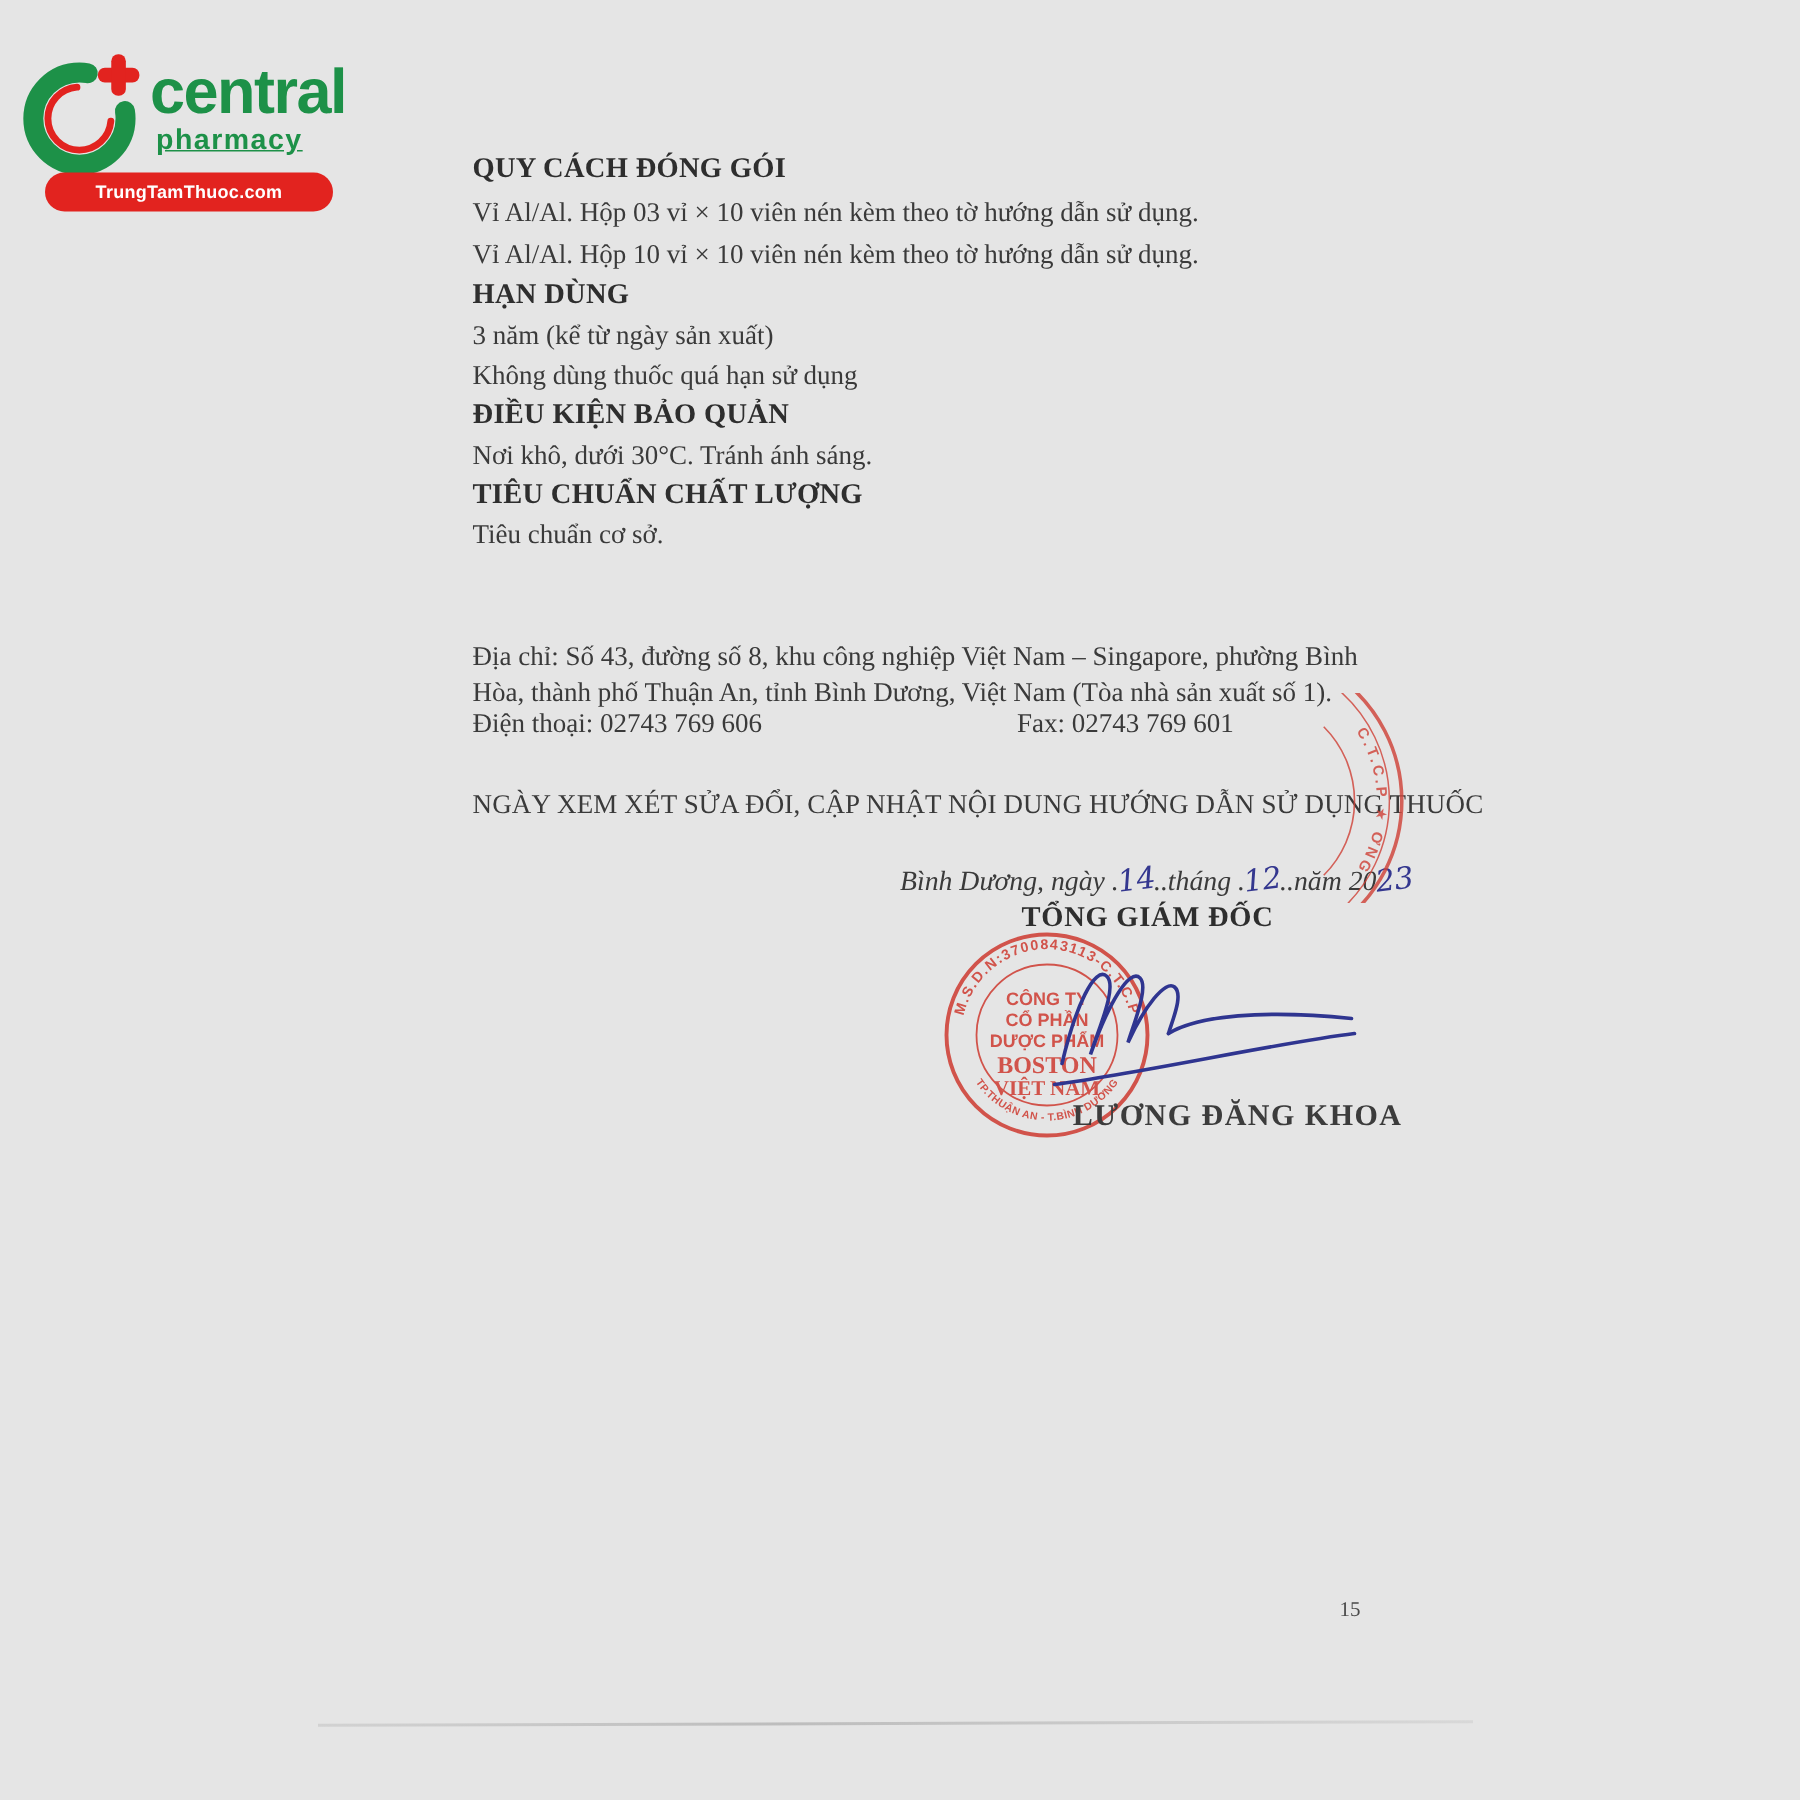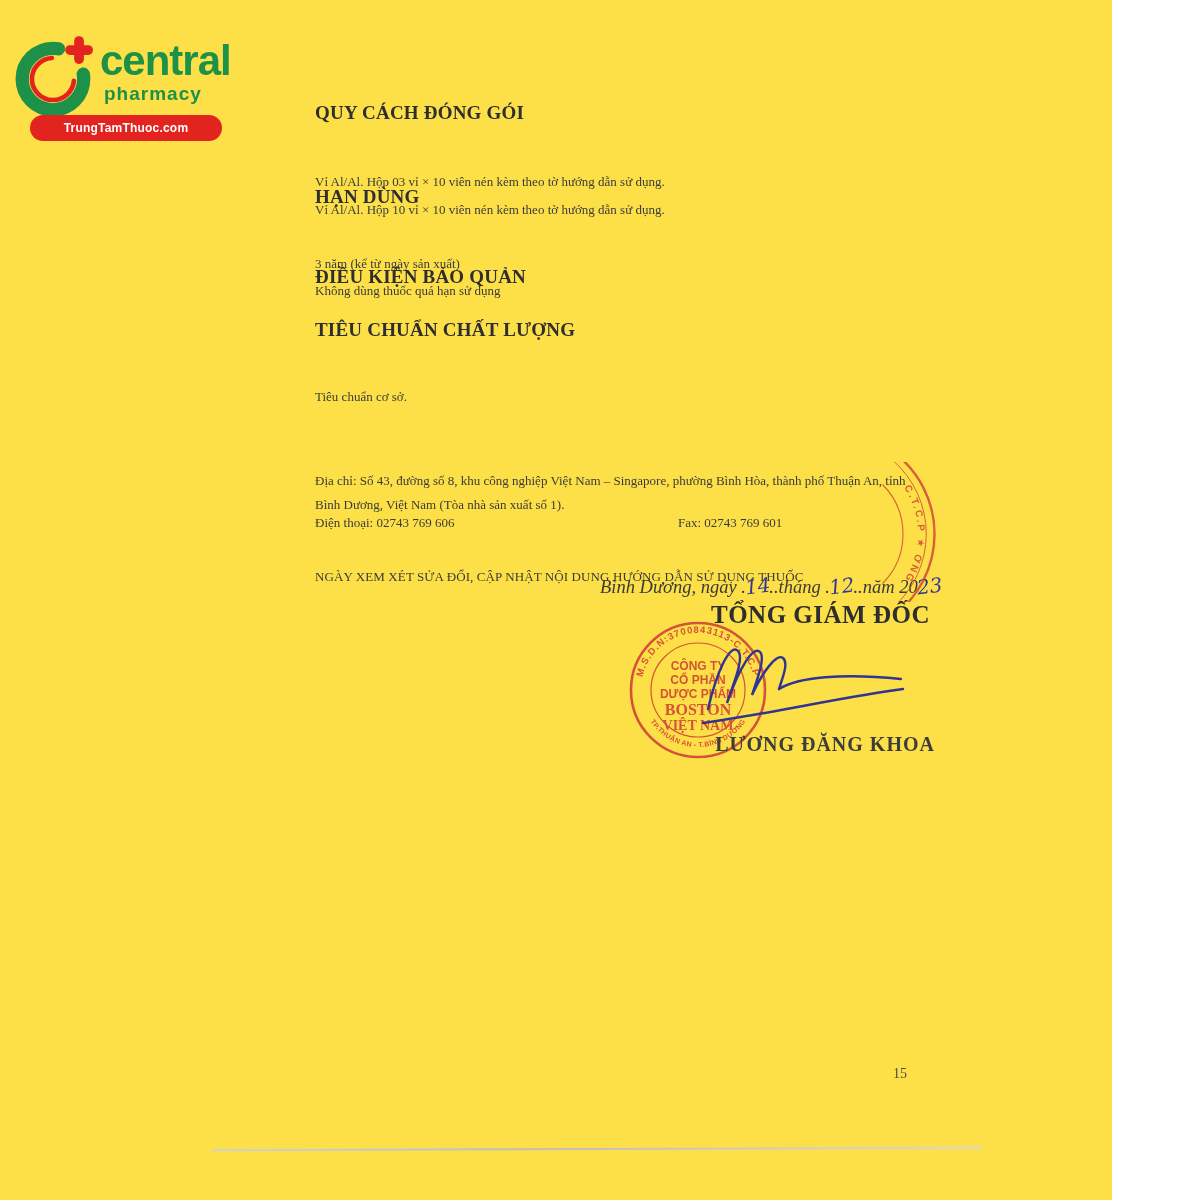--- a/index.html
+++ b/index.html
@@ -1,42 +1,42 @@
 <!DOCTYPE html>
 <html><head>
 <meta charset="utf-8">
 <style>
   html,body{margin:0;padding:0;background:#ffffff;}
   #page{
-    position:relative;width:1112px;height:1200px;background:#fde047;overflow:hidden;
+    position:relative;width:1200px;height:1200px;background:#e5e5e5;overflow:hidden;
     font-family:"Liberation Serif","DejaVu Serif",serif;color:#3a3a3a;
   }
   
   .logo-wrap{position:absolute;left:14px;top:34px;width:200px;}
   .logo-icon{position:absolute;left:0;top:2px;width:82px;height:82px;}
   .brand{position:absolute;left:86px;top:6px;font-family:"Liberation Sans","DejaVu Sans",sans-serif;
          font-weight:bold;font-size:42px;letter-spacing:-1px;color:#1d9148;line-height:1;}
   .brand-sub{position:absolute;left:90px;top:50px;font-family:"Liberation Sans","DejaVu Sans",sans-serif;
-         font-weight:bold;font-size:19px;letter-spacing:1px;color:#1d9148;line-height:1;}
+         font-weight:bold;font-size:19px;letter-spacing:1px;color:#1d9148;line-height:1;text-decoration:underline;}
   .banner-pill{position:absolute;left:16px;top:81px;width:192px;height:26px;background:#e2231f;
          border-radius:13px;color:#ffffff;font-family:"Liberation Sans","DejaVu Sans",sans-serif;
          font-weight:bold;font-size:12px;text-align:center;line-height:26px;letter-spacing:0.2px;}
   
-  .line{position:absolute;left:315px;font-size:13px;white-space:nowrap;margin-top:43px;}
+  .line{position:absolute;left:315px;font-size:18px;white-space:nowrap;}
   .hline{position:absolute;left:315px;font-size:19px;font-weight:bold;color:#2e2e2e;white-space:nowrap;letter-spacing:0.2px;}
   .wrap{white-space:normal;width:618px;line-height:23.5px;}
   .email-underline{text-decoration:underline;}
   .caps{letter-spacing:0.1px;}
   
   .date-line{position:absolute;left:600px;top:574px;width:330px;text-align:center;
          font-style:italic;font-size:18.5px;color:#3a3a3a;white-space:nowrap;}
   .hand{display:inline-block;font-style:italic;color:#34378f;font-size:20px;
          transform:rotate(-7deg);margin:0 -1px;font-family:"DejaVu Serif",serif;}
-  .director-title{position:absolute;left:600px;top:601px;width:330px;text-align:right;
-         font-weight:bold;font-size:25px;color:#2e2e2e;letter-spacing:0.5px;}
+  .director-title{position:absolute;left:600px;top:601px;width:330px;text-align:center;
+         font-weight:bold;font-size:19px;color:#2e2e2e;letter-spacing:0.5px;}
   .signer-name{position:absolute;left:600px;top:733px;width:335px;text-align:right;
          font-weight:bold;font-size:20px;color:#3c3c3c;letter-spacing:1px;}
   .stamp-svg{position:absolute;left:626px;top:620px;width:145px;height:142px;opacity:0.88;}
   .sig-svg{position:absolute;left:683px;top:627px;width:235px;height:105px;}
   .partial-stamp-svg{position:absolute;left:848px;top:462px;width:115px;height:140px;opacity:0.8;}
   
   .page-num{position:absolute;left:893px;top:1066px;font-size:14px;color:#4a4a4a;}
   .scan-line{position:absolute;left:212px;top:1148px;width:770px;height:2px;
          background:linear-gradient(90deg,#d2d2d2,#bdbdbd 40%,#d8d8d8);transform:rotate(-0.18deg);}
 </style>
@@ -59,20 +59,21 @@
 
   <div class="hline" style="top:102px">QUY CÁCH ĐÓNG GÓI</div>
   <div class="line" style="top:131px">Vỉ Al/Al. Hộp 03 vỉ × 10 viên nén kèm theo tờ hướng dẫn sử dụng.</div>
   <div class="line" style="top:159px">Vỉ Al/Al. Hộp 10 vỉ × 10 viên nén kèm theo tờ hướng dẫn sử dụng.</div>
 
   <div class="hline" style="top:186px">HẠN DÙNG</div>
   <div class="line" style="top:213px">3 năm (kể từ ngày sản xuất)</div>
   <div class="line" style="top:240px">Không dùng thuốc quá hạn sử dụng</div>
 
   <div class="hline" style="top:266px">ĐIỀU KIỆN BẢO QUẢN</div>
+  <div class="line" style="top:293px">Nơi khô, dưới 30°C. Tránh ánh sáng.</div>
 
   <div class="hline" style="top:319px">TIÊU CHUẨN CHẤT LƯỢNG</div>
   <div class="line" style="top:346px">Tiêu chuẩn cơ sở.</div>
 
 
   <div class="line wrap" style="top:426px">Địa chỉ: Số 43, đường số 8, khu công nghiệp Việt Nam – Singapore, phường Bình Hòa, thành phố Thuận An, tỉnh Bình Dương, Việt Nam (Tòa nhà sản xuất số 1).</div>
 
   <div class="line" style="top:472px">Điện thoại: 02743 769 606</div>
   <div class="line" style="top:472px;left:678px">Fax: 02743 769 601</div>
 

